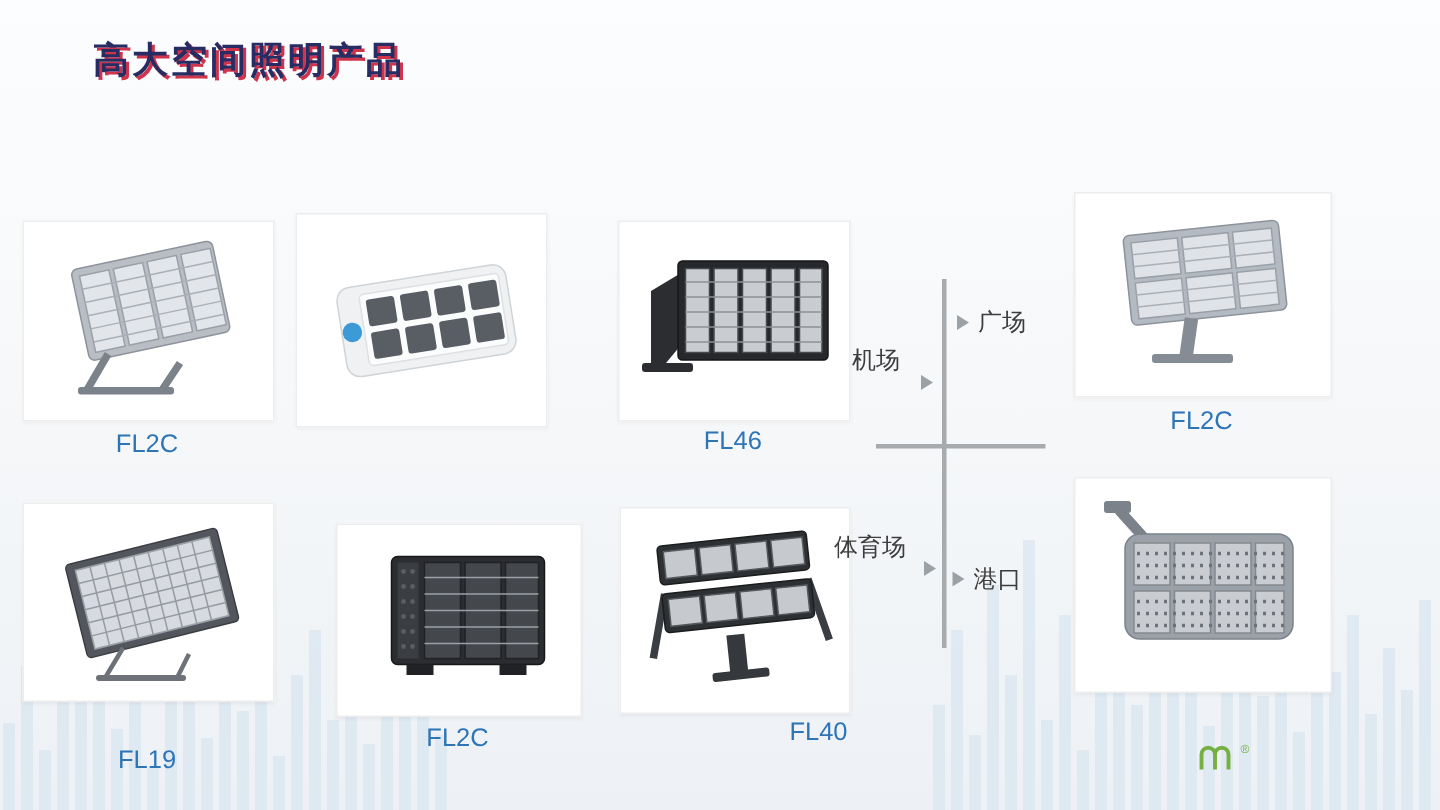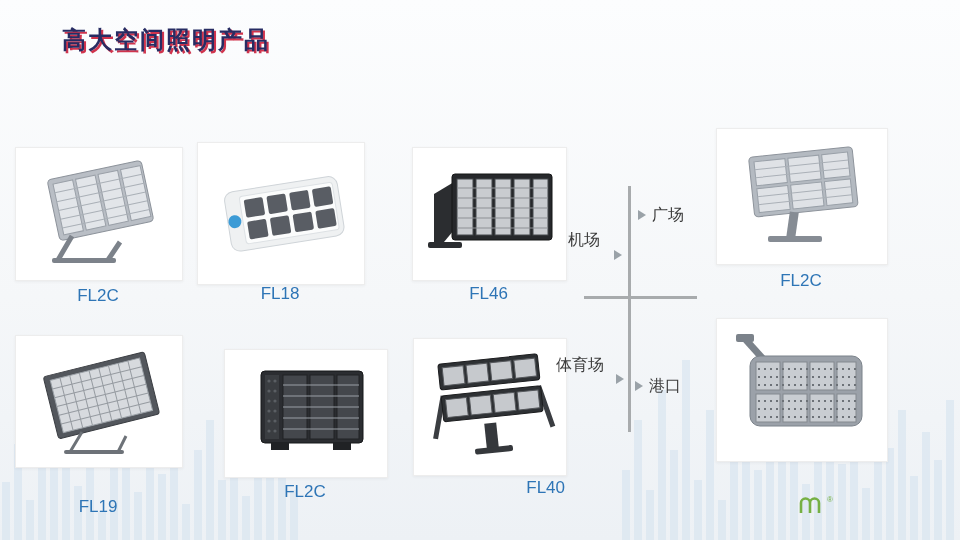--- a/index.html
+++ b/index.html
@@ -245,21 +245,20 @@
         <rect x="86" y="66" width="24" height="28"></rect>
           <rect x="113" y="66" width="19" height="28"></rect>
       </g>
       <g stroke="#6d7278" stroke-width="2.2" stroke-dasharray="2 4" fill="none">
         <path d="M34 41h100 M34 49h100 M34 57h100 M34 73h100 M34 81h100 M34 89h100"></path>
       </g>
     </svg>
   </div>
 
   <div class="plabel" style="left:15px;top:286px;width:166px;">FL2C</div>
-  <div class="plabel" style="left:197px;top:284px;width:166px;">FL18</div>
   <div class="plabel" style="left:412px;top:284px;width:153px;">FL46</div>
   <div class="plabel" style="left:716px;top:271px;width:170px;">FL2C</div>
   <div class="plabel" style="left:15px;top:478px;width:166px;margin-top:19px;">FL19</div>
   <div class="plabel" style="left:224px;top:482px;width:162px;">FL2C</div>
   <div class="plabel" style="left:413px;top:478px;width:152px;text-align:right;">FL40</div>
 
   <div class="vline" style="left:628px;top:186px;width:3px;height:246px;"></div>
   <div class="hline" style="left:584px;top:296px;width:113px;height:3px;"></div>
 
   <div class="tri" style="left:638px;top:210px;"></div>

